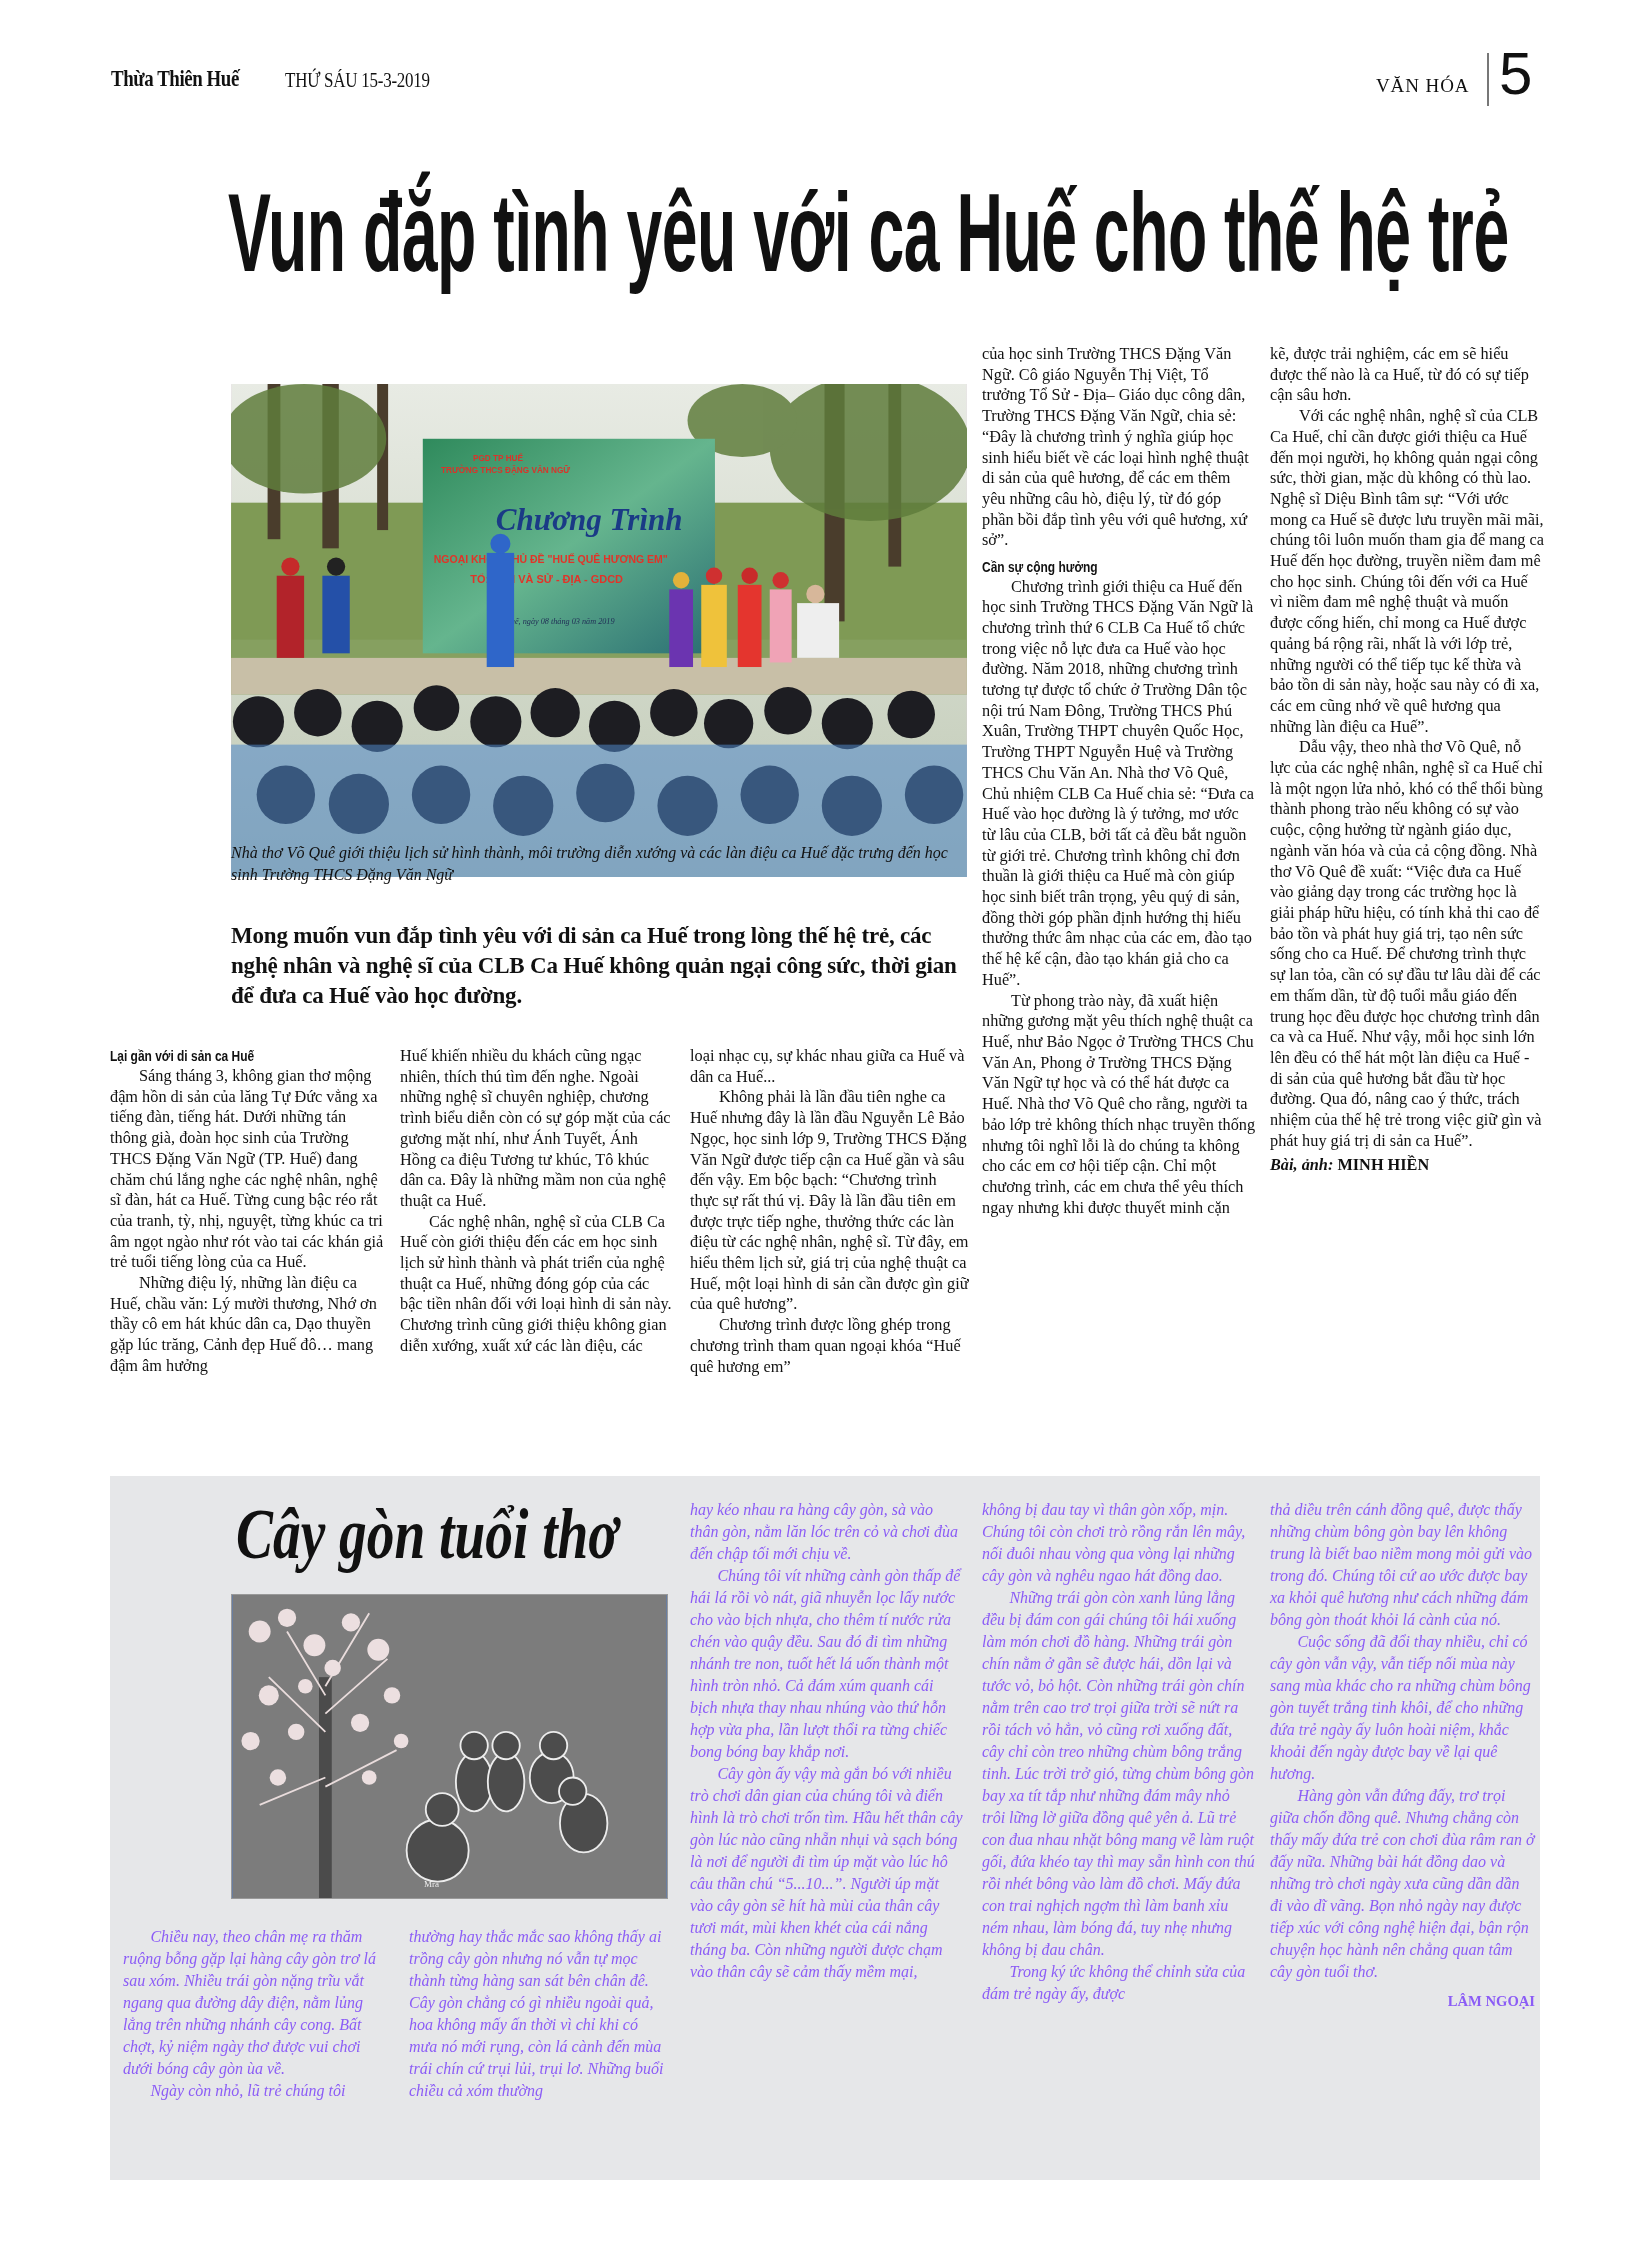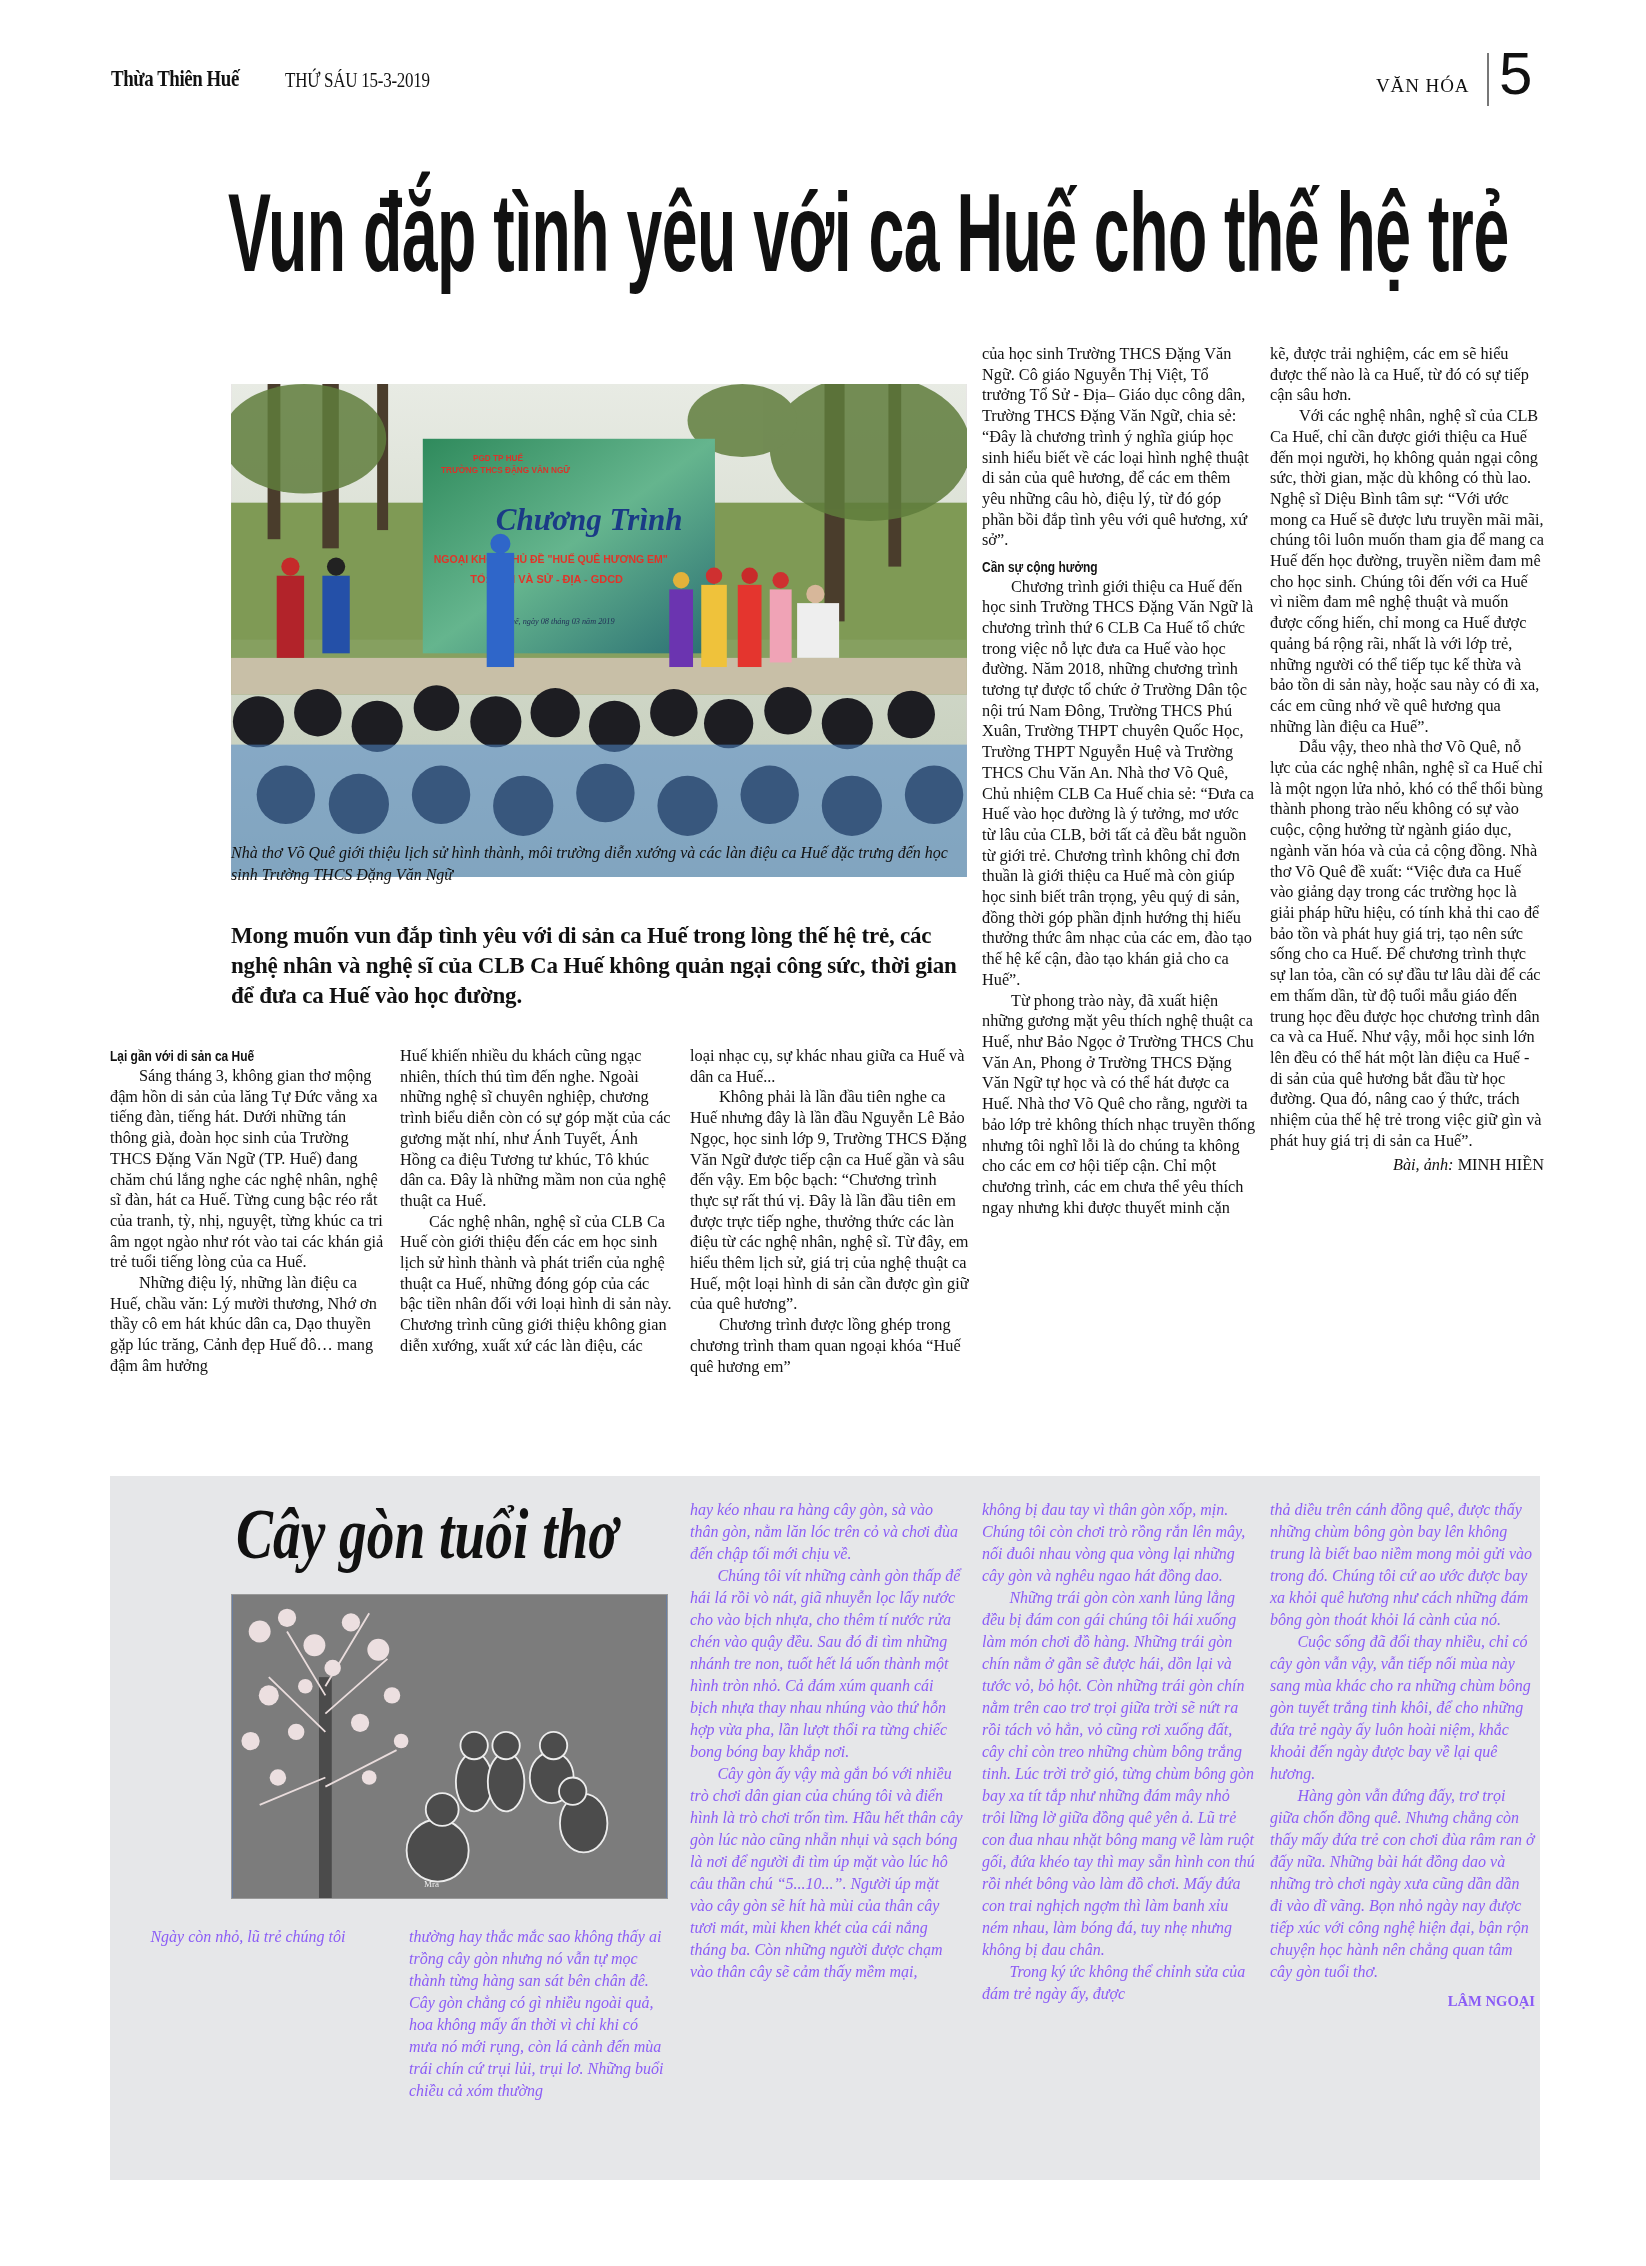--- a/index.html
+++ b/index.html
@@ -25,21 +25,21 @@
 
   .col { font-size:16.3px; line-height:20.7px; text-align:left; }
   .col p { margin:0; text-indent:29px; }
   .col p.noind { text-indent:0; }
   .subhead { font-family:"Liberation Sans", sans-serif; font-weight:bold; font-size:14.6px; line-height:20px; margin:0; transform:scaleX(0.82); transform-origin:left; white-space:nowrap; }
   .c1 { left:110px; top:1046px; width:274px; }
   .c2 { left:400px; top:1046px; width:274px; }
   .c3 { left:690px; top:1046px; width:279px; }
   .c4 { left:982px; top:344px; width:274px; }
   .c5 { left:1270px; top:344px; width:274px; }
-  .byline { text-align:right; font-weight:normal; margin-top:3.7px; }
+  .byline { font-weight:bold; margin-top:3.7px; }
   .byline i { font-style:italic; }
 
   
   .box { left:110px; top:1476px; width:1430px; height:704px; background:#e6e7e9; }
   .box-title { left:236px; top:1499px; font-family:"Liberation Serif", serif; font-style:italic; font-weight:bold; font-size:71px; line-height:1; transform:scaleX(0.78); transform-origin:left top; white-space:nowrap; }
   .illus { left:231px; top:1594px; width:435px; height:303px; background:#3b82f6; border:0.9px solid #999; overflow:hidden; }
   .bcol { font-style:italic; font-size:16px; line-height:22px; color:#8b5cf6; }
   .bcol p { margin:0; text-indent:27.4px; }
   .bcol p.noind { text-indent:0; }
   .b1 { left:123px; top:1926px; width:260px; }
@@ -214,20 +214,21 @@
       <ellipse cx="350" cy="200" rx="24" ry="28"></ellipse>
         <circle cx="352" cy="165" r="15"></circle>
       <ellipse cx="385" cy="250" rx="26" ry="32"></ellipse>
         <circle cx="373" cy="215" r="15"></circle>
     </g>
     <text x="210" y="320" font-family="Liberation Serif, serif" font-size="10" fill="#eee">Mra</text>
   </svg>
 </div>
 
 <div class="abs bcol b1">
+  <p>Chiều nay, theo chân mẹ ra thăm ruộng bỗng gặp lại hàng cây gòn trơ lá sau xóm. Nhiều trái gòn nặng trĩu vắt ngang qua đường dây điện, nằm lủng lẳng trên những nhánh cây cong. Bất chợt, kỷ niệm ngày thơ được vui chơi dưới bóng cây gòn ùa về.</p>
   <p>Ngày còn nhỏ, lũ trẻ chúng tôi</p>
 </div>
 <div class="abs bcol b2">
   <p class="noind">thường hay thắc mắc sao không thấy ai trồng cây gòn nhưng nó vẫn tự mọc thành từng hàng san sát bên chân đê. Cây gòn chẳng có gì nhiều ngoài quả, hoa không mấy ấn thời vì chỉ khi có mưa nó mới rụng, còn lá cành đến mùa trái chín cứ trụi lủi, trụi lơ. Những buổi chiều cả xóm thường</p>
 </div>
 <div class="abs bcol b3">
   <p class="noind">hay kéo nhau ra hàng cây gòn, sà vào thân gòn, nằm lăn lóc trên cỏ và chơi đùa đến chập tối mới chịu về.</p>
   <p>Chúng tôi vít những cành gòn thấp để hái lá rồi vò nát, giã nhuyễn lọc lấy nước cho vào bịch nhựa, cho thêm tí nước rửa chén vào quậy đều. Sau đó đi tìm những nhánh tre non, tuốt hết lá uốn thành một hình tròn nhỏ. Cả đám xúm quanh cái bịch nhựa thay nhau nhúng vào thứ hỗn hợp vừa pha, lần lượt thổi ra từng chiếc bong bóng bay khắp nơi.</p>
   <p>Cây gòn ấy vậy mà gắn bó với nhiều trò chơi dân gian của chúng tôi và điển hình là trò chơi trốn tìm. Hầu hết thân cây gòn lúc nào cũng nhẵn nhụi và sạch bóng là nơi để người đi tìm úp mặt vào lúc hô câu thần chú “5...10...”. Người úp mặt vào cây gòn sẽ hít hà mùi của thân cây tươi mát, mùi khen khét của cái nắng tháng ba. Còn những người được chạm vào thân cây sẽ cảm thấy mềm mại,</p>
 </div>

